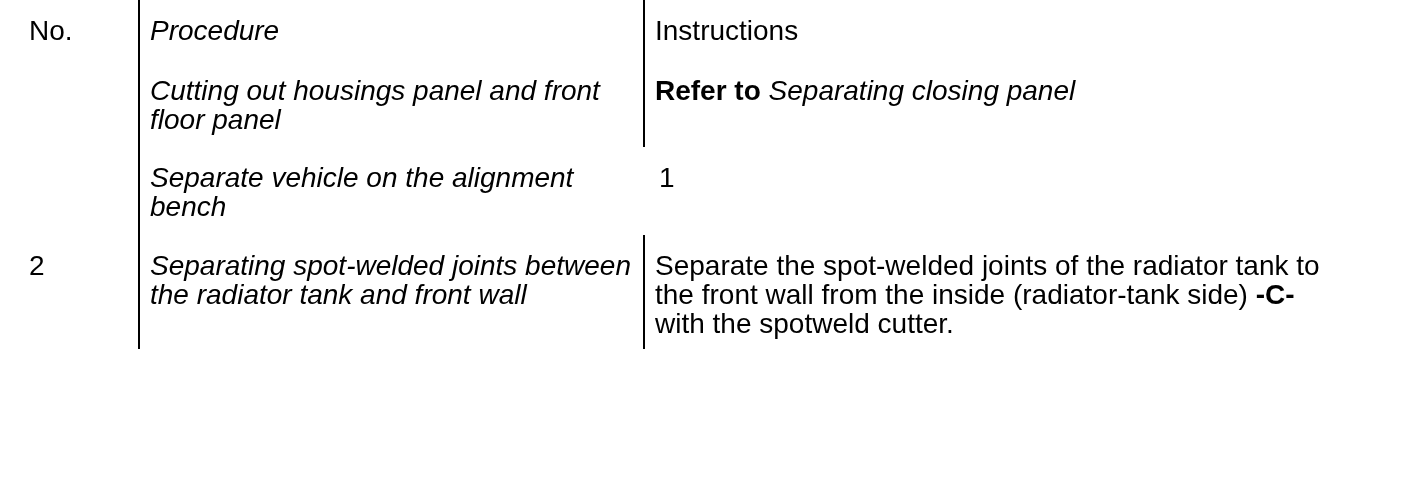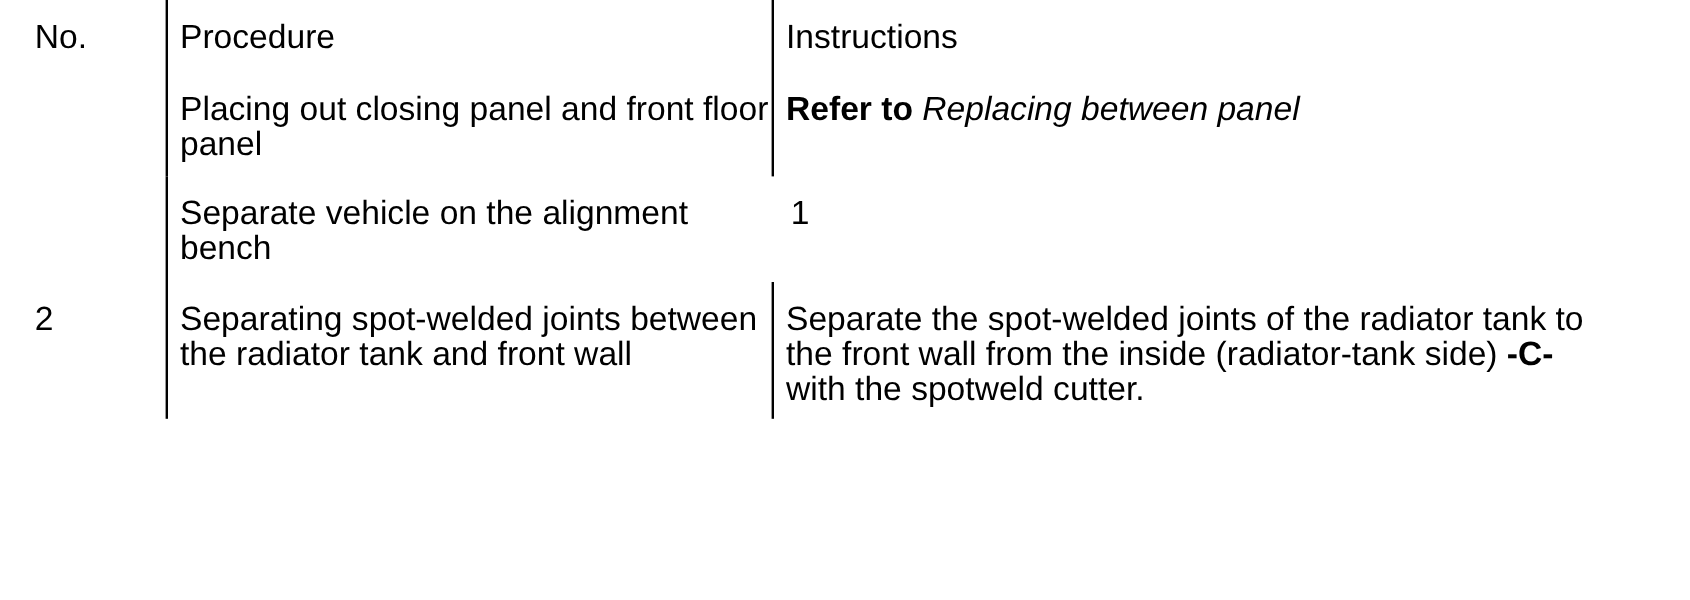--- a/index.html
+++ b/index.html
@@ -24,35 +24,35 @@
     grid-template-rows:60px 87px 88px 114px 121px;
     font-size:28px;
     line-height:29px;
     overflow:hidden;
   }
   .cell{
     padding:16px 2px 0 10px;
     overflow:hidden;
   }
   .cell.c-no{padding-left:16px;}
-  .cell.c-proc{border-left:2px solid var(--line);}
+  .cell.c-proc{border-left:2px solid var(--line);font-style:italic;}
   .cell.c-instr{border-left:2px solid var(--line);padding-right:10px;}
 </style>
 </head>
 <body>
 
 <div class="doc-table">
 
   <div class="cell c-no row-header">No.</div>
   <div class="cell c-proc row-header">Procedure</div>
   <div class="cell c-instr row-header">Instructions</div>
 
   <div class="cell c-no rule-after"></div>
-  <div class="cell c-proc rule-after">Placing out closing panel and front floor panel</div>
-  <div class="cell c-instr rule-after"><span style="font-weight: bold;">Refer to </span><span style="font-style: italic;">Replacing between panel</span></div>
+  <div class="cell c-proc rule-after">Cutting out housings panel and front floor panel</div>
+  <div class="cell c-instr rule-after"><span style="font-weight: bold;">Refer to </span><span style="font-style: italic;">Separating closing panel</span></div>
 
   <div class="cell c-no rule-after"></div>
   <div class="cell c-proc rule-after">Separate vehicle on the alignment bench</div>
 
   <div class="cell c-no rule-after">1</div>
 
   <div class="cell c-no">2</div>
   <div class="cell c-proc">Separating spot-welded joints between the radiator tank and front wall</div>
   <div class="cell c-instr"><span>Separate the spot-welded joints of the radiator tank to the front wall from the inside (radiator-tank side) </span><span style="font-weight: bold;">-C-</span><span> with the spotweld cutter.</span></div>
 

